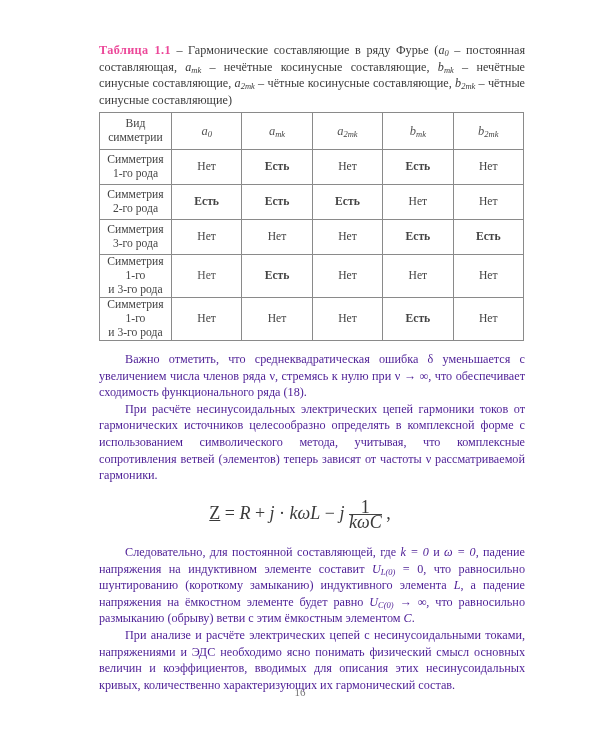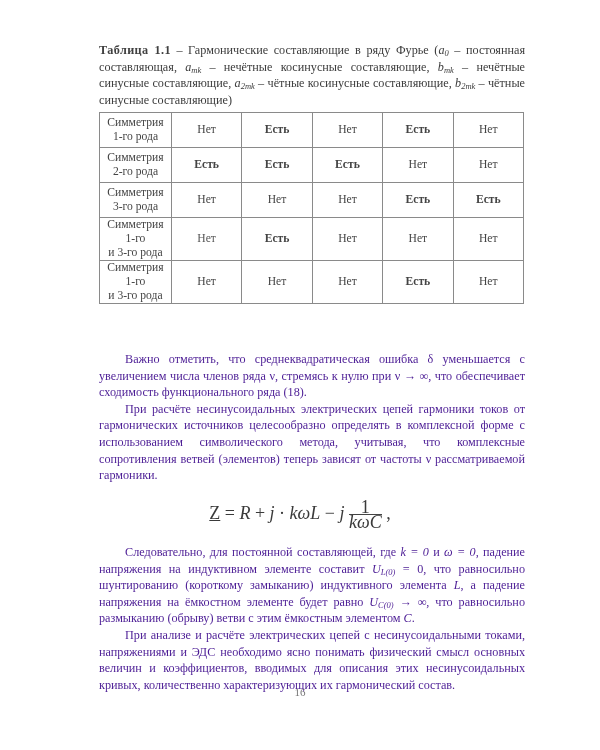--- a/index.html
+++ b/index.html
@@ -4,21 +4,21 @@
   <style>
     html, body { margin: 0; padding: 0; }
     body {
       width: 600px; height: 750px; background: #ffffff; position: relative; overflow: hidden;
       font-family: "Liberation Serif", "DejaVu Serif", serif; color: #3a3a3a;
     }
     .caption {
       position: absolute; left: 99px; top: 42px; width: 426px;
       font-size: 12.2px; line-height: 16.5px; text-align: justify; color: #3b3b3b;
     }
-    .caption b { font-weight: bold; color: #404040; letter-spacing: 0.4px; margin-top: 29px; }
+    .caption b { font-weight: bold; color: #ec4899; letter-spacing: 0.4px; margin-top: 29px; }
     .m { font-style: italic; }
     sub { font-size: 8.5px; font-style: italic; vertical-align: -2px; line-height: 0; }
     table.t {
       position: absolute; left: 99px; top: 112px; border-collapse: collapse;
       width: 425px;
     }
     table.t td {
       border: 1px solid #8a8a8a; text-align: center; vertical-align: middle;
       font-size: 11.6px; line-height: 14px; padding: 0; color: #444;
     }
@@ -57,20 +57,28 @@
 <table class="t">
   <colgroup>
       <col class="c0">
       <col class="cx">
       <col class="cx">
       <col class="cx">
       <col class="cx">
       <col class="cx">
     </colgroup>
   <tbody>
+      <tr class="hdr">
+    <td><span>Вид</span><br><span>симметрии</span></td>
+    <td><span class="math">a</span><sub>0</sub></td>
+    <td><span class="math">a</span><sub>mk</sub></td>
+    <td><span class="math">a</span><sub>2mk</sub></td>
+    <td><span class="math">b</span><sub>mk</sub></td>
+    <td><span class="math">b</span><sub>2mk</sub></td>
+  </tr>
   <tr class="r1">
     <td><span>Симметрия</span><br><span>1-го рода</span></td>
     <td class="no">Нет</td>
     <td class="yes">Есть</td>
     <td class="no">Нет</td>
     <td class="yes">Есть</td>
     <td class="no">Нет</td>
   </tr>
   <tr class="r2">
     <td><span>Симметрия</span><br><span>2-го рода</span></td>

